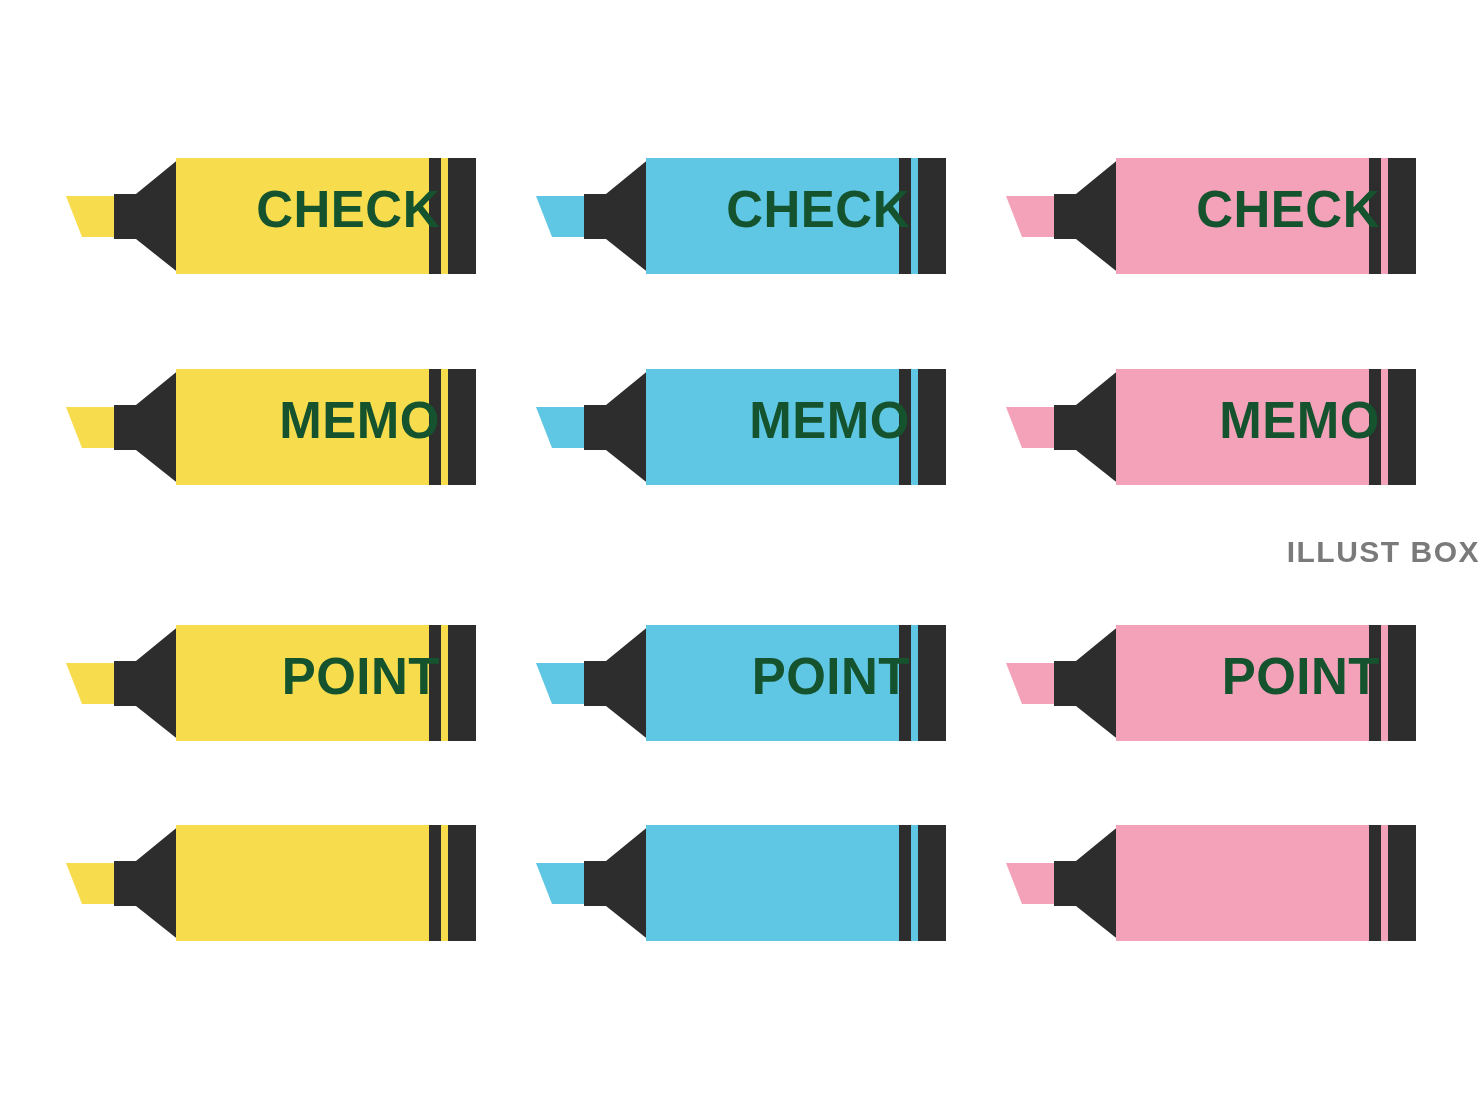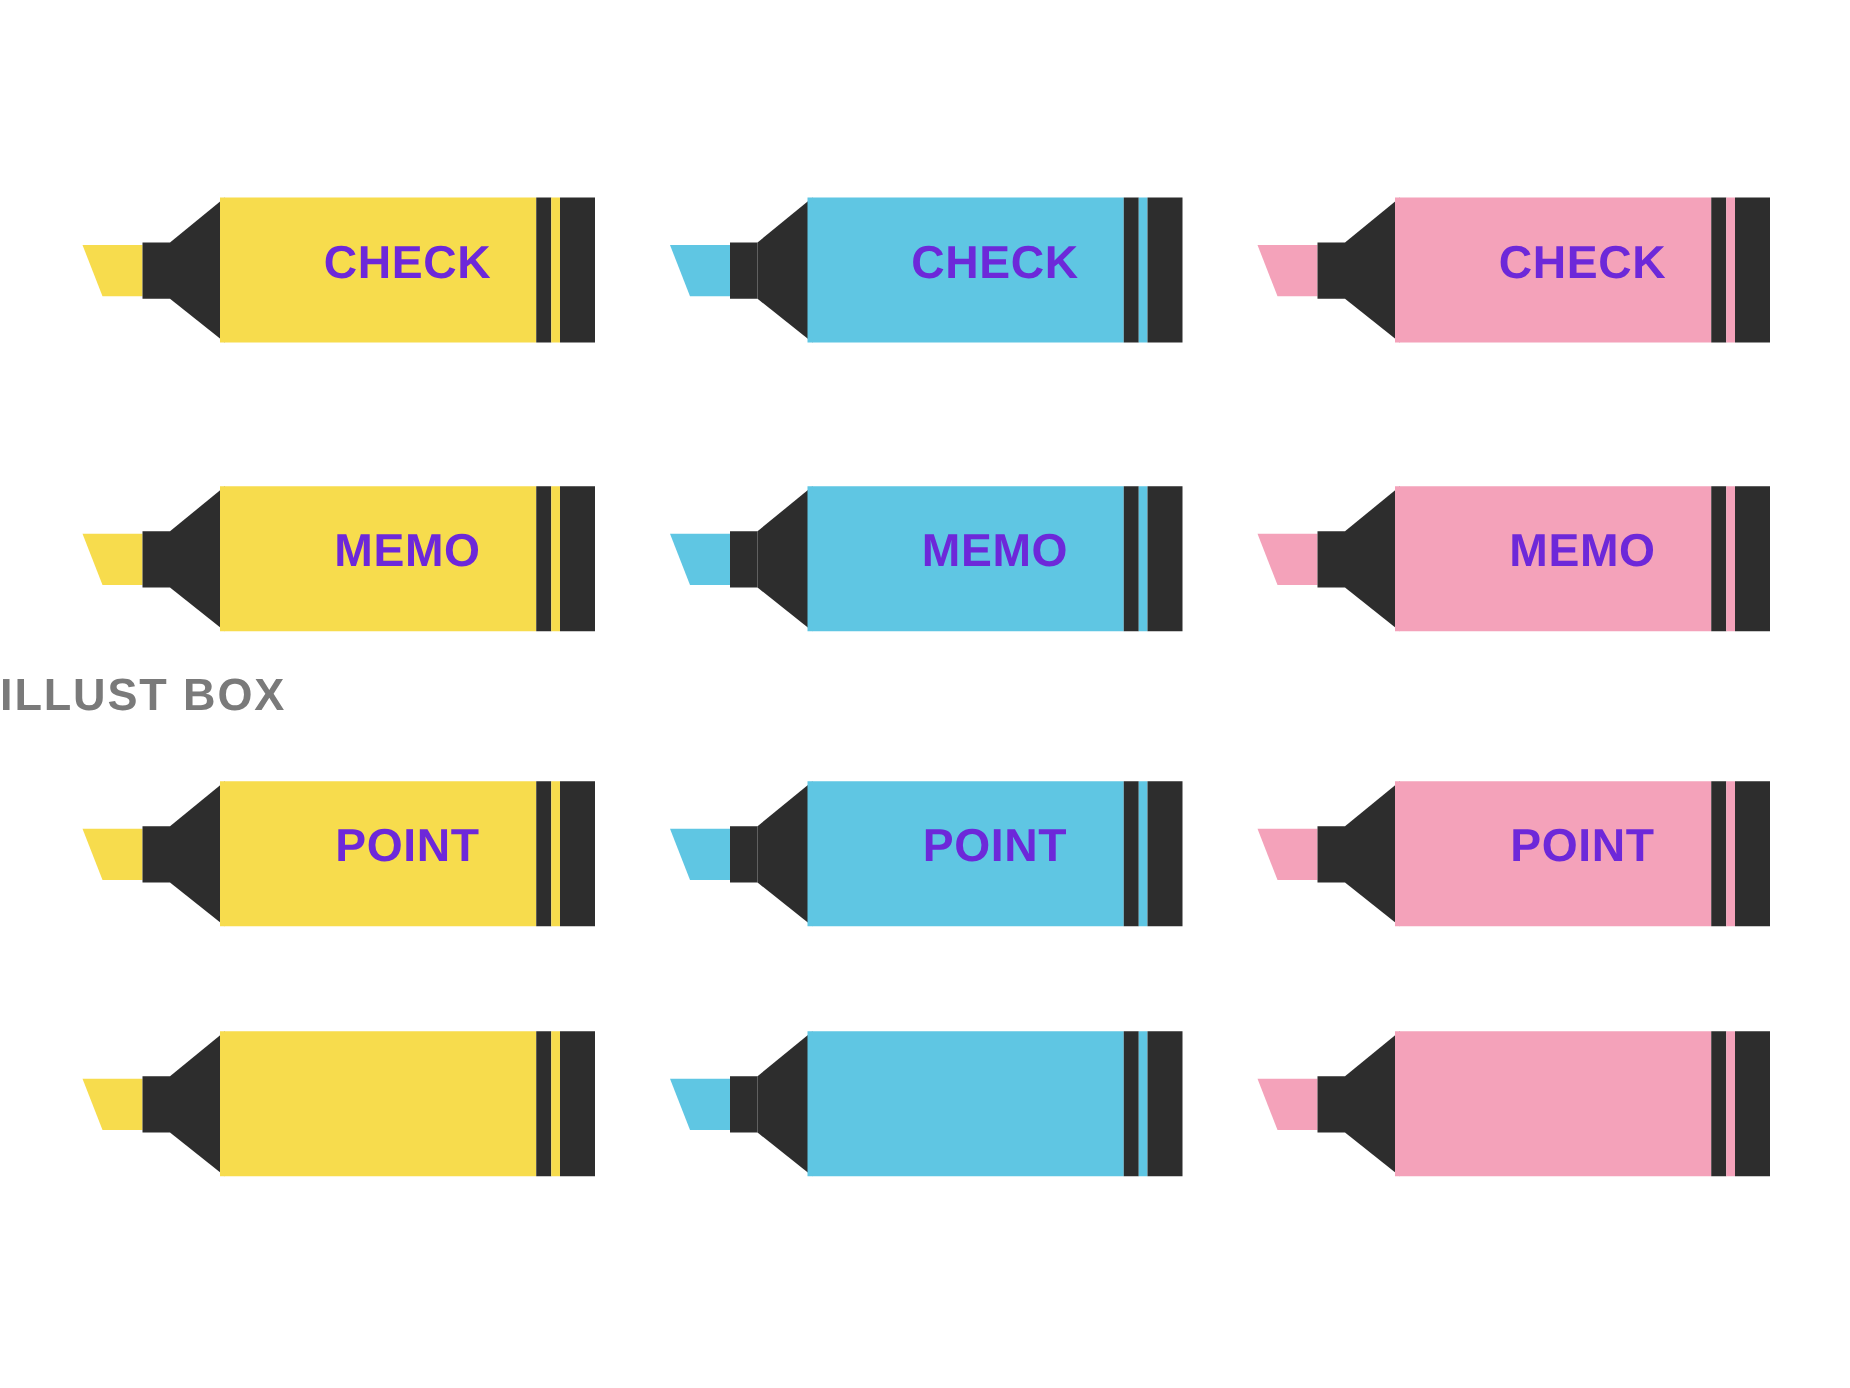--- a/index.html
+++ b/index.html
@@ -43,50 +43,50 @@
     height: 130px;
     display: flex;
     align-items: center;
     justify-content: flex-start;
     pointer-events: none;
   }
   .marker-label span {
     display: block;
     margin-left: 150px;
     width: 228px;
-    text-align: center;
+    text-align: right;
     font-family: "Liberation Sans", sans-serif;
     font-weight: bold;
-    font-size: 37px;
+    font-size: 51px;
     letter-spacing: 0.5px;
     line-height: 1;
-    color: #6d28d9;
+    color: #14532d;
     transform: translateY(-1px);
   }
 
   
   .col-0 { left: 62px; }
   .col-1 { left: 532px; }
   .col-2 { left: 1002px; }
 
   
   .row-0 { top: 145px; }
-  .row-1 { top: 376px; }
+  .row-1 { top: 356px; }
   .row-2 { top: 612px; text-decoration: underline; }
   .row-3 { top: 812px; }
 
   #watermark {
     position: absolute;
     left: 0;
     top: 535px;
     width: 1480px;
-    text-align: left;
+    text-align: right;
     font-family: "Liberation Sans", sans-serif;
     font-weight: bold;
-    font-size: 36px;
+    font-size: 30px;
     letter-spacing: 1.5px;
     color: #7a7a7a;
   }
 </style>
 </head>
 <body>
 
 <div id="canvas">
 
   <div id="markers-layer">

